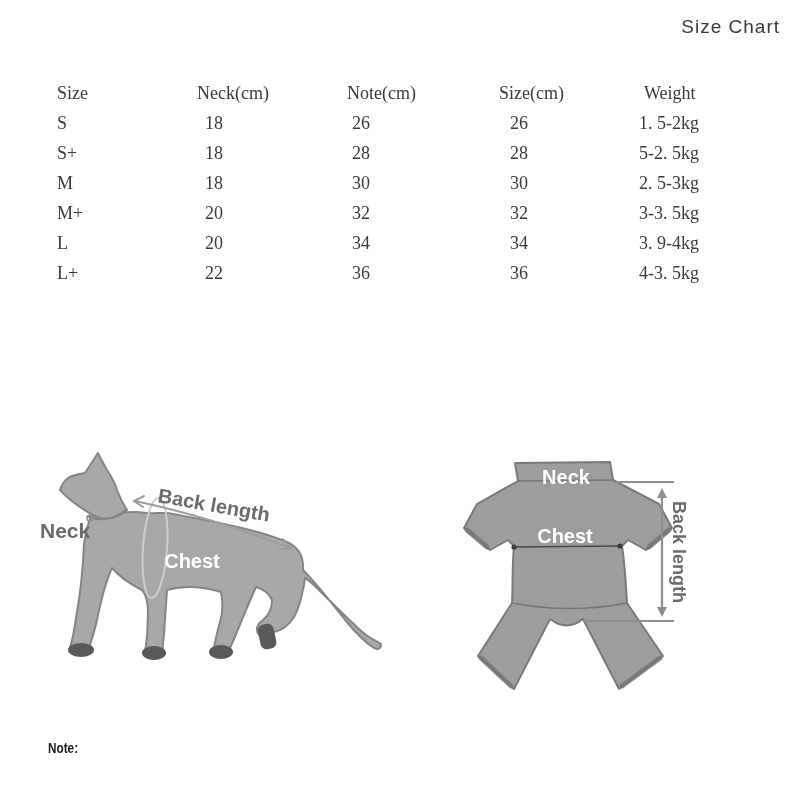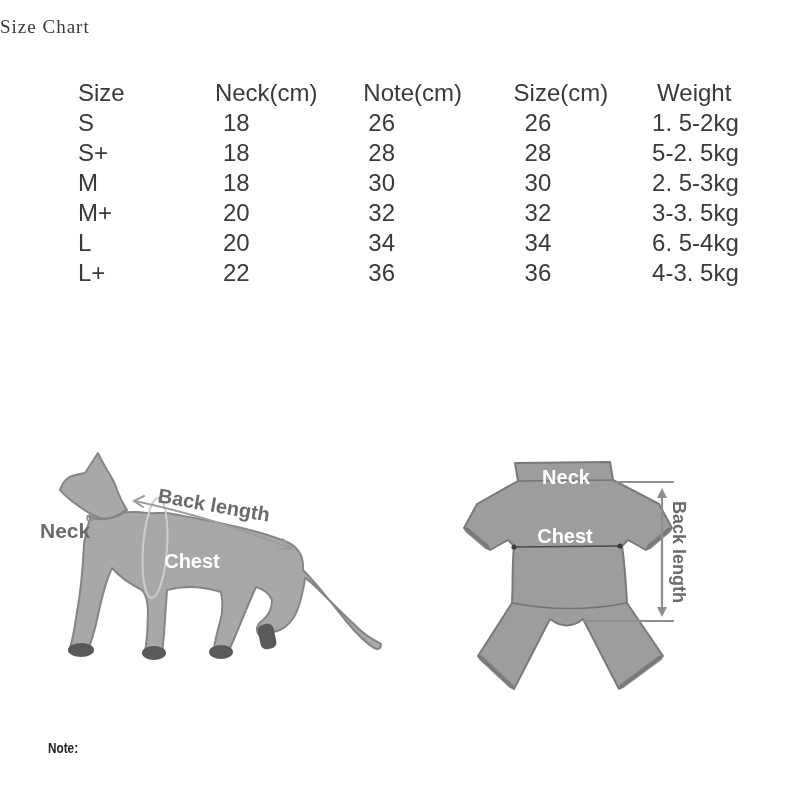--- a/index.html
+++ b/index.html
@@ -5,25 +5,25 @@
   :root{
     --page-bg:#ffffff; --table-text:#3a3a3a; --cat-fill:#a8a8a8; --cat-outline:#858585;
     --paw-fill:#595959; --garment-fill:#9d9d9d; --garment-edge:#7a7a7a; --label-dark:#6b6b6b;
     --label-light:#ffffff; --measure-line:#9d9d9d; --garment-measure:#8f8f8f; --note-text:#1f1f1f;
     --seam:#757575; --clip:#3b3b3b;
   }
   html,body{margin:0;padding:0;}
   body{width:800px;height:800px;background:var(--page-bg);position:relative;overflow:hidden;
        font-family:"Liberation Sans",sans-serif;}
   .page{position:absolute;inset:0;}
-  .title{position:absolute;top:16px;left:0;width:780px;text-align:left;
-         font-family:Liberation Serif, serif;font-size:19px;font-weight:400;
+  .title{position:absolute;top:16px;left:0;width:780px;text-align:right;
+         font-family:Liberation Sans, sans-serif;font-size:19px;font-weight:400;
          color:var(--table-text);letter-spacing:1px;}
-  table.size-table{position:absolute;left:78px;top:78px;border-collapse:collapse;
-         font-family:Liberation Sans, sans-serif;font-size:24px;color:var(--table-text);}
+  table.size-table{position:absolute;left:57px;top:78px;border-collapse:collapse;
+         font-family:Liberation Serif, serif;font-size:18px;color:var(--table-text);}
   table.size-table th,table.size-table td{font-weight:400;text-align:left;height:30px;
          padding:0;white-space:pre;vertical-align:middle;}
   col.c1{width:140px}col.c2{width:150px}col.c3{width:152px}col.c4{width:140px}col.c5{width:150px}
   table.size-table td:nth-child(2){padding-left:8px;}
   table.size-table td:nth-child(3){padding-left:5px;}
   table.size-table td:nth-child(4){padding-left:11px;}
   table.size-table th:nth-child(5){padding-left:5px;}
   .text-cursor{display:inline-block;width:2px;height:16px;background:#2f2f2f;
          vertical-align:-3px;margin-left:1px;}
   .diagram{position:absolute;}
@@ -100,21 +100,21 @@
           <td>20</td>
           <td>32</td>
           <td>32</td>
           <td>3-3. 5kg</td>
         </tr>
         <tr>
           <td>L</td>
           <td>20</td>
           <td>34</td>
           <td>34</td>
-          <td>6. 5-4kg</td>
+          <td>3. 9-4kg</td>
         </tr>
         <tr>
           <td>L+</td>
           <td>22</td>
           <td>36</td>
           <td>36</td>
           <td>4-3. 5kg</td>
         </tr>
       </tbody>
   </table>

